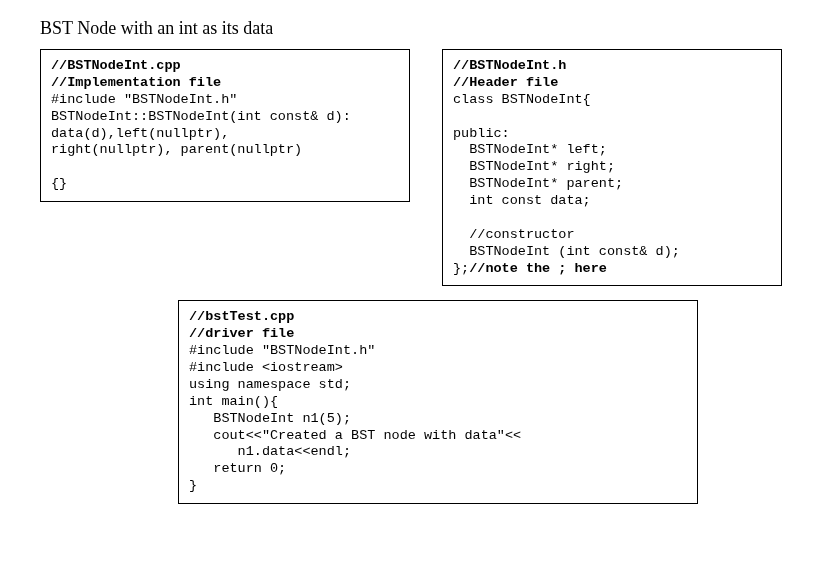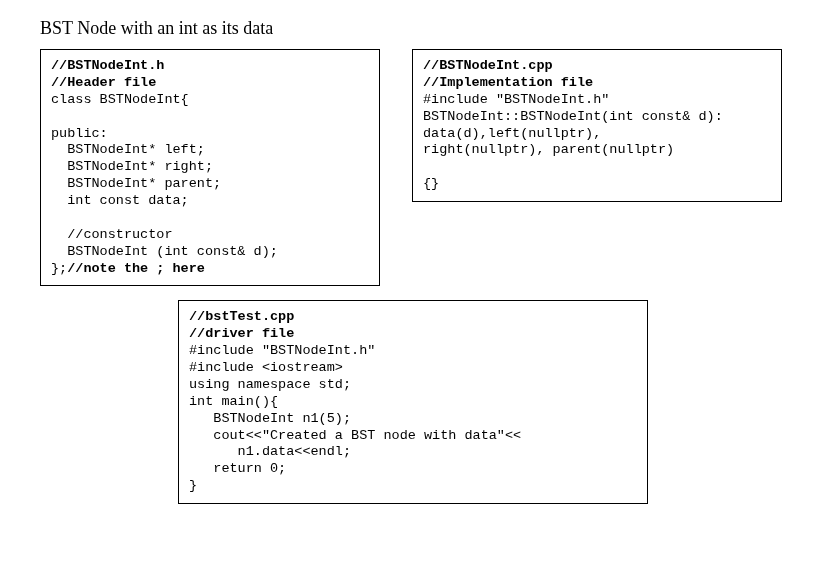--- a/index.html
+++ b/index.html
@@ -25,53 +25,53 @@
     border: 1px solid #000;
     padding: 8px 10px;
     font-family: "Courier New", Courier, monospace;
     font-size: 13.5px;
     line-height: 1.25;
     white-space: pre;
     background: #fff;
   }
   .box-header { width: 340px; }
   .box-impl   { width: 370px; margin-top: 0; }
-  .box-driver { width: 470px; margin-top: 14px; margin-left: 138px; }
+  .box-driver { width: 520px; margin-top: 14px; margin-left: 138px; }
   .b { font-weight: bold; }
 </style>
 </head>
 <body>
 
 <div class="title">BST Node with an int as its data</div>
 
 <div class="row">
+
+  <div class="codebox box-impl"><span class="b">//BSTNodeInt.cpp</span>
+<span class="b">//Implementation file</span>
+<span>#include "BSTNodeInt.h"</span>
+<span>BSTNodeInt::BSTNodeInt(int const&amp; d):</span>
+<span>data(d),left(nullptr),</span>
+<span>right(nullptr), parent(nullptr)</span>
+<span></span>
+<span>{}</span>
+<span></span></div>
 
   <div class="codebox box-header"><span class="b">//BSTNodeInt.h</span>
 <span class="b">//Header file</span>
 <span>class BSTNodeInt{</span>
 <span></span>
 <span>public:</span>
 <span>  BSTNodeInt* left;</span>
 <span>  BSTNodeInt* right;</span>
 <span>  BSTNodeInt* parent;</span>
 <span>  int const data;</span>
 <span></span>
 <span>  //constructor</span>
 <span>  BSTNodeInt (int const&amp; d);</span>
 <span>};</span><span class="b">//note the ; here</span></div>
-
-  <div class="codebox box-impl"><span class="b">//BSTNodeInt.cpp</span>
-<span class="b">//Implementation file</span>
-<span>#include "BSTNodeInt.h"</span>
-<span>BSTNodeInt::BSTNodeInt(int const&amp; d):</span>
-<span>data(d),left(nullptr),</span>
-<span>right(nullptr), parent(nullptr)</span>
-<span></span>
-<span>{}</span>
-<span></span></div>
 
 </div>
 
 <div class="codebox box-driver"><span class="b">//bstTest.cpp</span>
 <span class="b">//driver file</span>
 <span>#include "BSTNodeInt.h"</span>
 <span>#include &lt;iostream&gt;</span>
 <span>using namespace std;</span>
 <span>int main(){</span>
 <span>   BSTNodeInt n1(5);</span>

